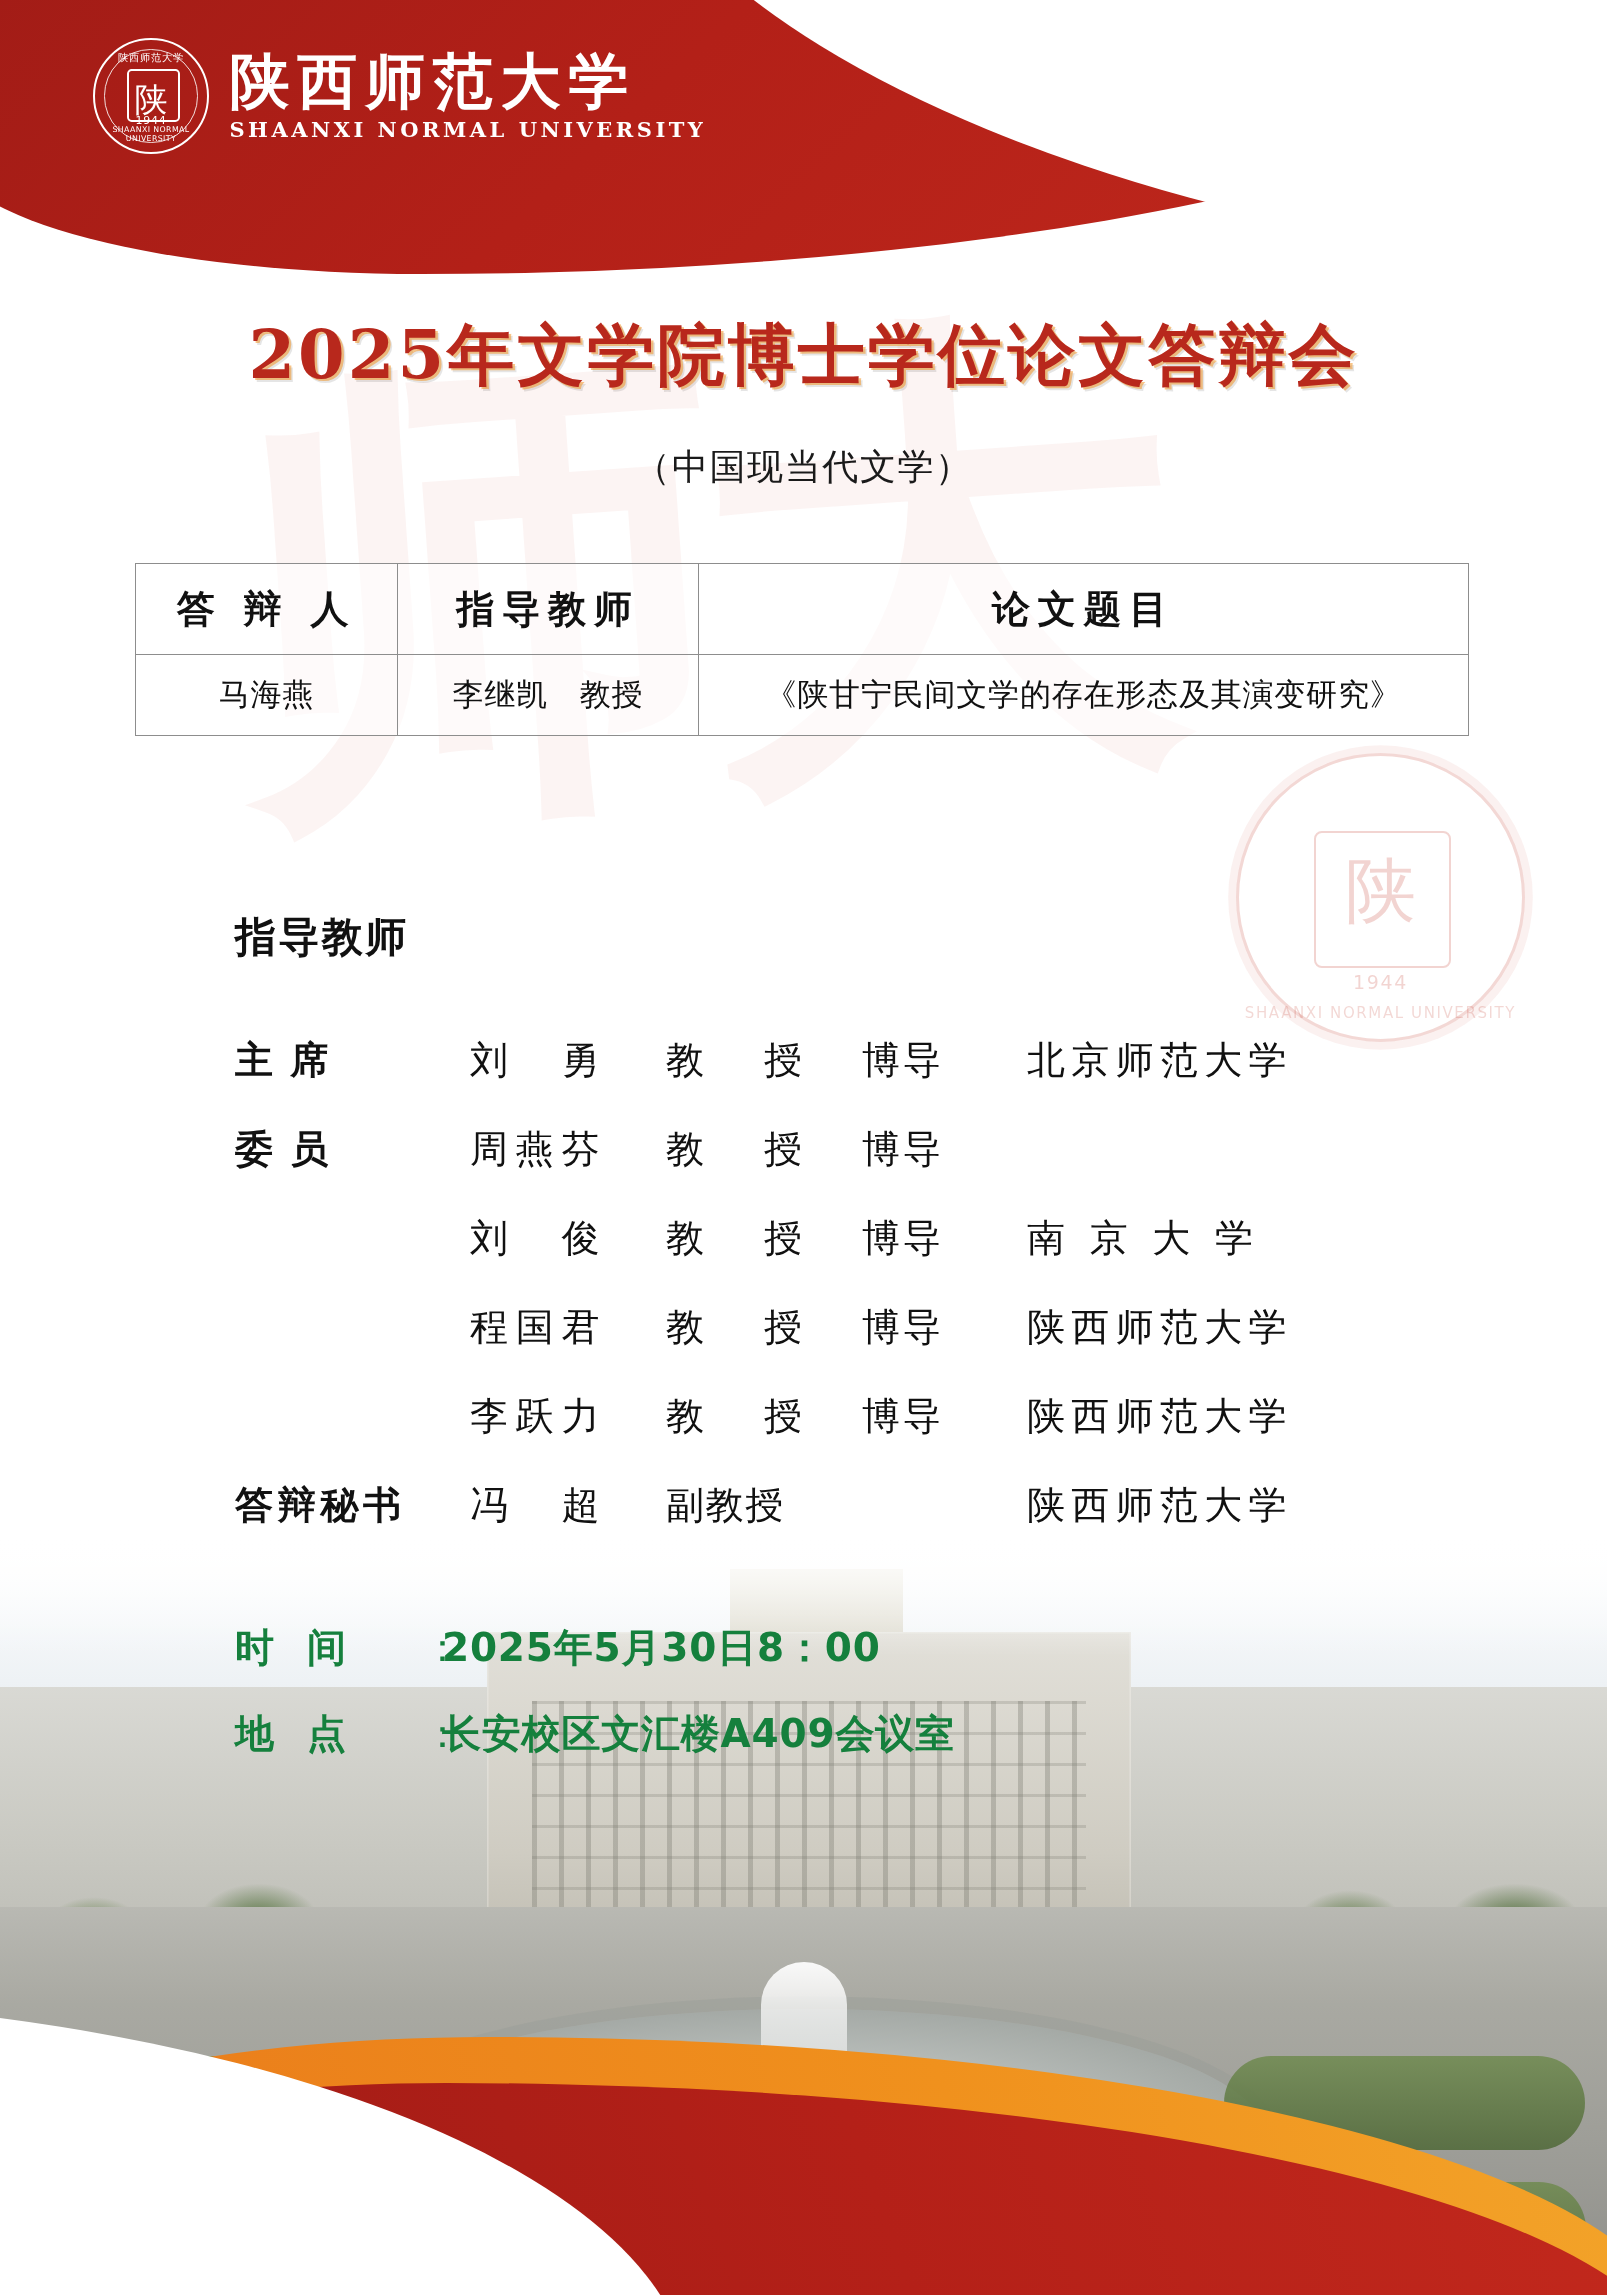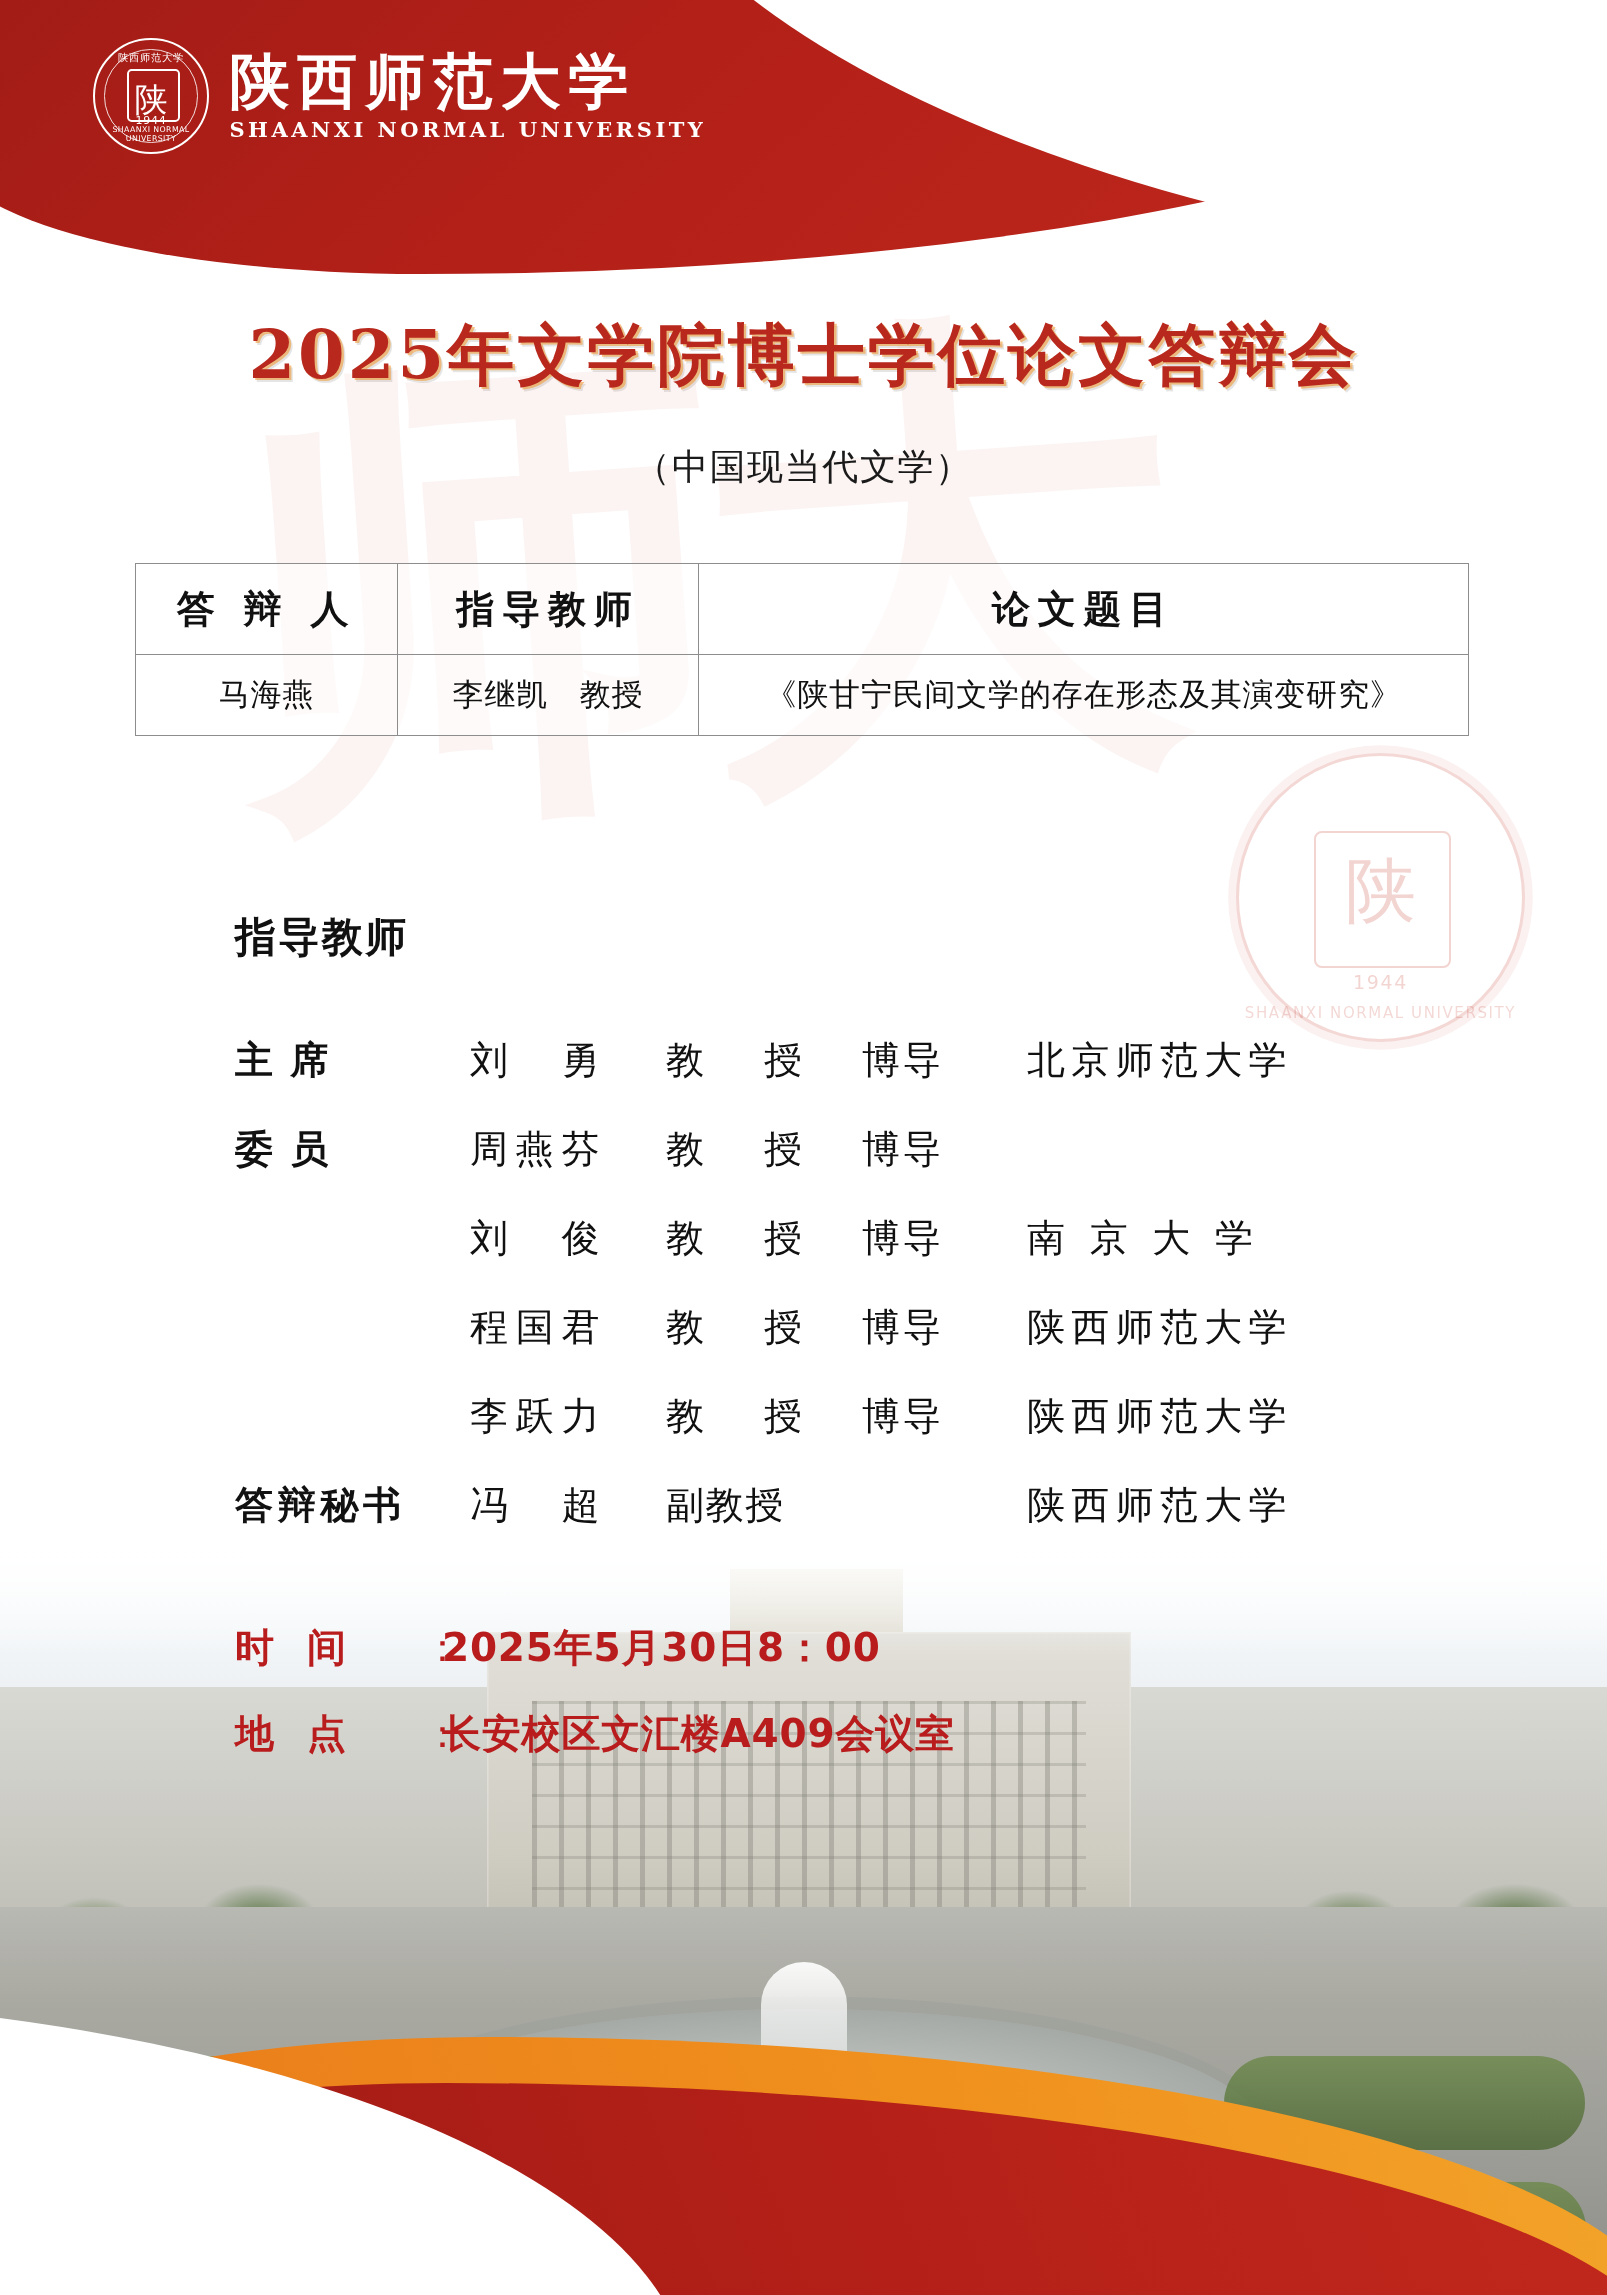--- a/index.html
+++ b/index.html
@@ -253,21 +253,21 @@
     white-space: nowrap;
   }
   .c-name  { width: 196px; letter-spacing: 7.8px; margin-top: 24px; }
   .c-title { width: 196px; letter-spacing: 11px; }
   .c-adv   { width: 165px; letter-spacing: 3.1px; }
   .c-org   { width: 337px; letter-spacing: 6.3px; }
 
   
   .kv {
     position: absolute; left: 235px; width: 1256px;
-    font-size: 39px; color: #b91c1c; z-index: 6;
+    font-size: 39px; color: #15803d; z-index: 6;
     display: flex; align-items: baseline;
   }
   .kv .k { width: 188px; font-weight: bold; letter-spacing: 33px; white-space: nowrap; }
   .kv .sep { width: 19px; }
   .kv .v { letter-spacing: 0.8px; font-weight: bold; }
   .kv-time  { top: 1621px; }
   .kv-place { top: 1707px; }
 
   
   .bottom-banner {

